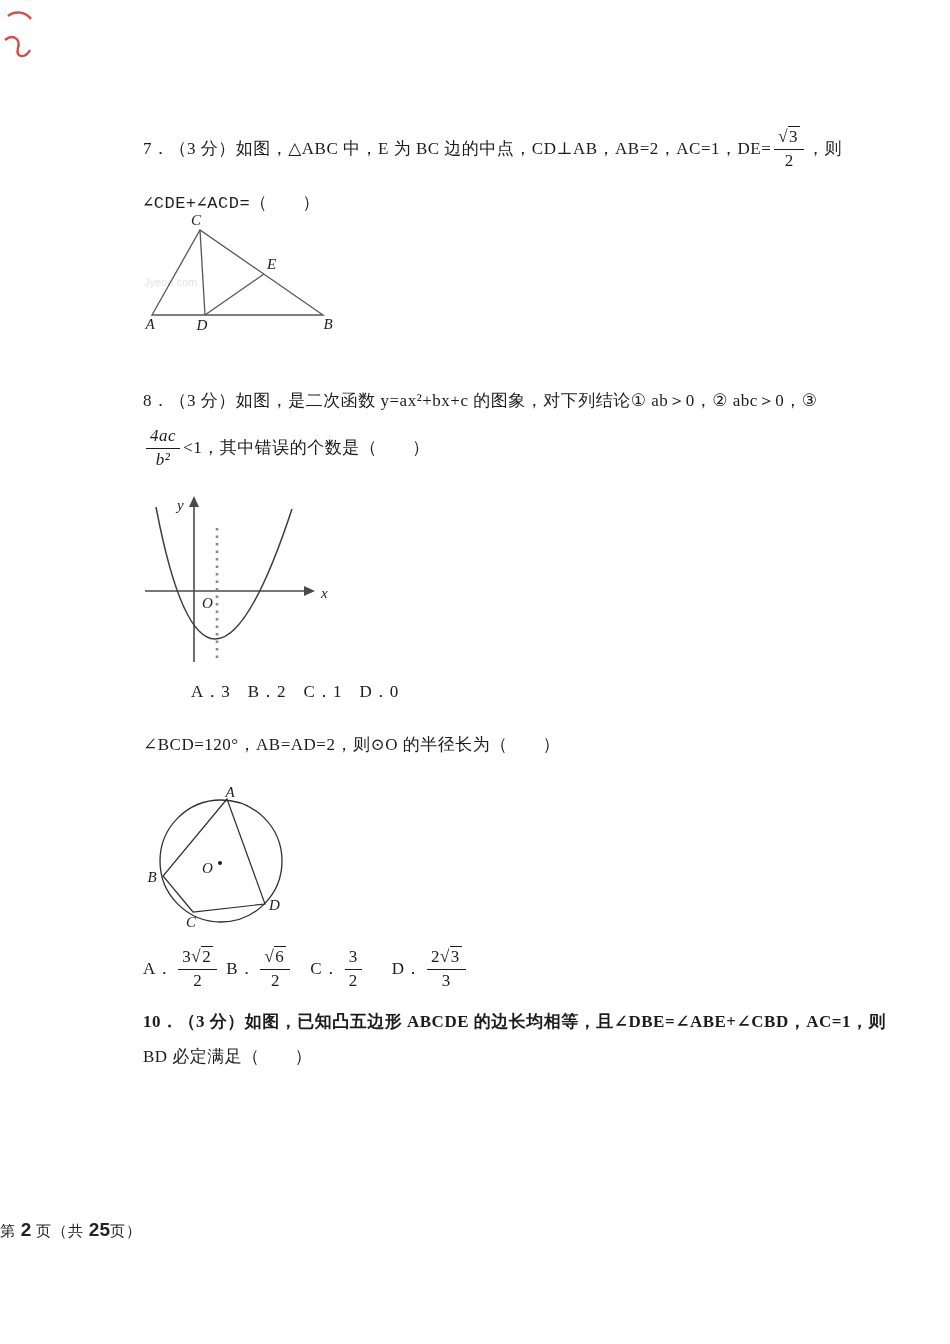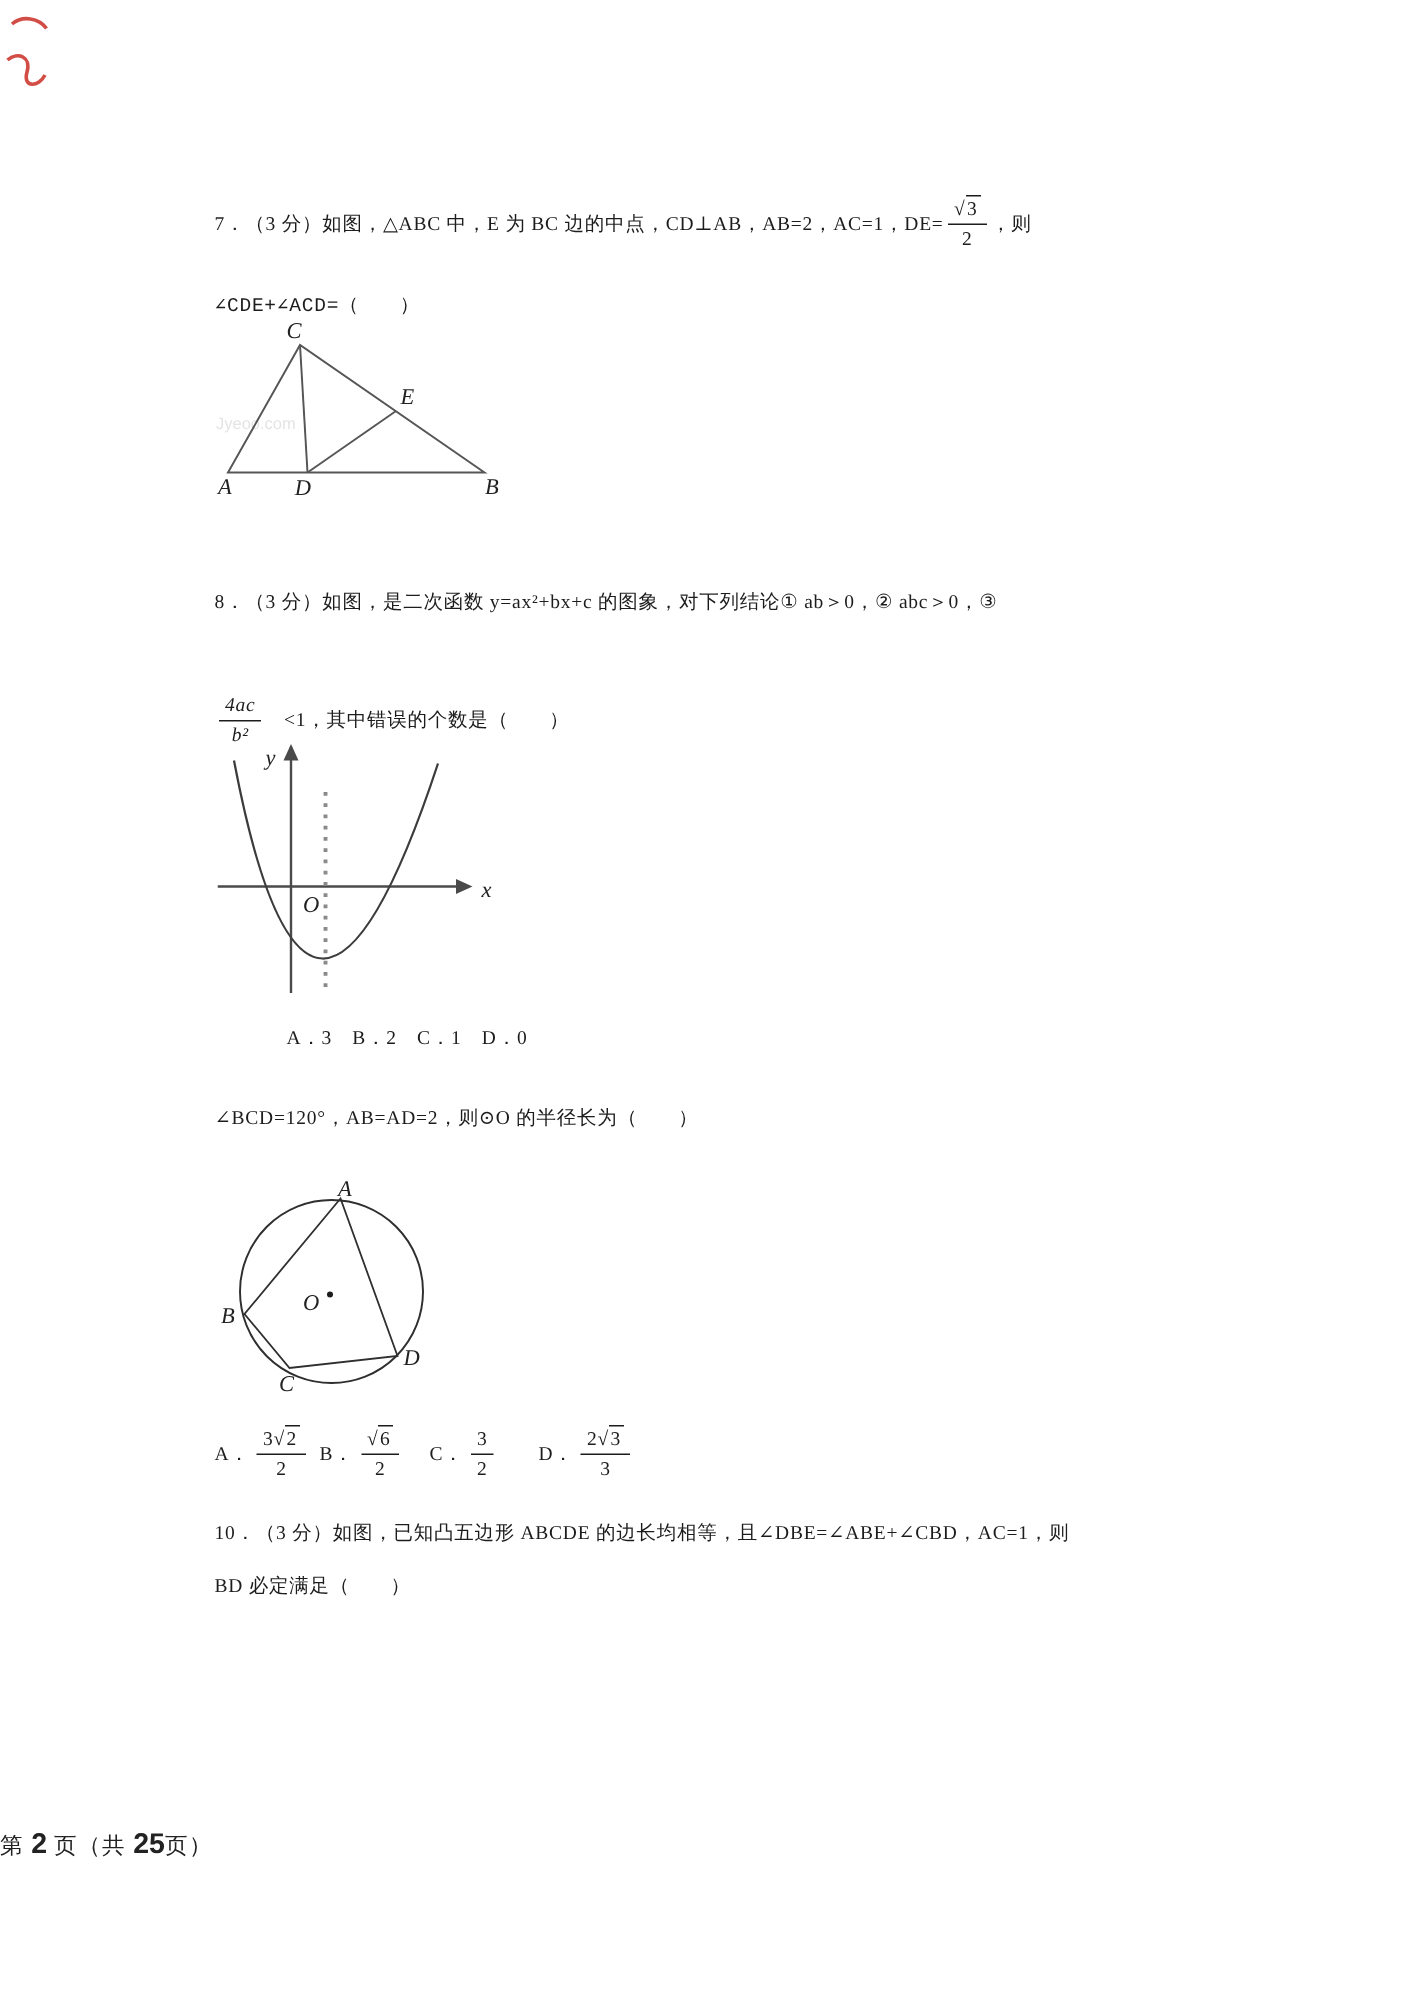--- a/index.html
+++ b/index.html
@@ -1,18 +1,18 @@
 <!DOCTYPE html>
 <html><head>
 <meta charset="utf-8">
 <style>
   html,body{margin:0;padding:0;background:#ffffff;}
   .page{position:relative;width:950px;height:1344px;background:#ffffff;overflow:hidden;
         font-family:"Liberation Serif","DejaVu Serif","DejaVu Sans",serif;color:#1c1c1c;}
-  .tline{position:absolute;left:143px;font-size:13px;letter-spacing:0.5px;white-space:nowrap;line-height:22px;}
+  .tline{position:absolute;left:143px;font-size:17px;letter-spacing:0.5px;white-space:nowrap;line-height:22px;}
   .flexline{display:flex;align-items:center;}
   .ifrac{display:inline-flex;flex-direction:column;align-items:center;line-height:1.2;margin:0 3px;text-align:center;}
   .ifrac .fnum{display:inline-block;border-bottom:1.4px solid #1c1c1c;padding:0 4px 2px;}
   .ifrac .fden{padding-top:1px;}
   .sqs{display:inline;}
   .sqv{border-top:1.4px solid #1c1c1c;padding:0 2px 0 1px;}
   .it{font-style:italic;}
   .justify-wide{letter-spacing:4.3px;}
   .optrow{display:flex;align-items:center;}
   .optlabel{margin-right:2px;}
@@ -49,21 +49,21 @@
     <line x1="65" y1="103" x2="124" y2="62" stroke="#565656" stroke-width="1.3"></line>
     <text class="flabel" x="10" y="117" text-anchor="middle">A</text>
     <text class="flabel" x="188" y="117" text-anchor="middle">B</text>
     <text class="flabel" x="56" y="13" text-anchor="middle">C</text>
     <text class="flabel" x="62" y="118" text-anchor="middle">D</text>
     <text class="flabel" x="127" y="57">E</text>
   </svg>
 
 
   <div class="tline" style="top:390px;">8．（3 分）如图，是二次函数 y=ax²+bx+c 的图象，对下列结论① ab＞0，② abc＞0，③</div>
-  <div class="tline flexline" style="top:452px;height:56px;gap:12px;">
+  <div class="tline flexline" style="top:420px;height:56px;">
     <span class="ifrac it">
       <span class="fnum">4ac</span>
       <span class="fden">b²</span>
     </span>
     <span>&lt;1，其中错误的个数是（　　）</span>
   </div>
 
   <svg class="figure" style="left:145px;top:490px" width="200" height="180" viewBox="0 0 200 180">
     <line x1="49" y1="8" x2="49" y2="172" stroke="#4a4a4a" stroke-width="1.6"></line>
     <path d="M44,17 L49,6 L54,17 Z" fill="#4a4a4a"></path>
@@ -107,21 +107,21 @@
       <span class="fnum">3</span>
       <span class="fden">2</span>
     </span>
     <span class="optlabel" style="margin-left:27px">D．</span>
     <span class="ifrac">
       <span class="fnum"><span>2</span><span class="sqs">√</span><span class="sqv">3</span></span>
       <span class="fden">3</span>
     </span>
   </div>
 
-  <div class="tline" style="top:1011px;">10．（3 分）如图，已知凸五边形 ABCDE 的边长均相等，且∠DBE=∠ABE+∠CBD，AC=1，则</div>
+  <div class="tline" style="top:1011px;font-weight:bold;">10．（3 分）如图，已知凸五边形 ABCDE 的边长均相等，且∠DBE=∠ABE+∠CBD，AC=1，则</div>
   <div class="tline" style="top:1046px;">BD 必定满足（　　）</div>
 
   <div class="footer">
     <span>第</span>
     <span class="pnum">2</span>
     <span>页（共</span>
     <span class="pnum">25</span><span>页）</span>
   </div>
 
 </div>

